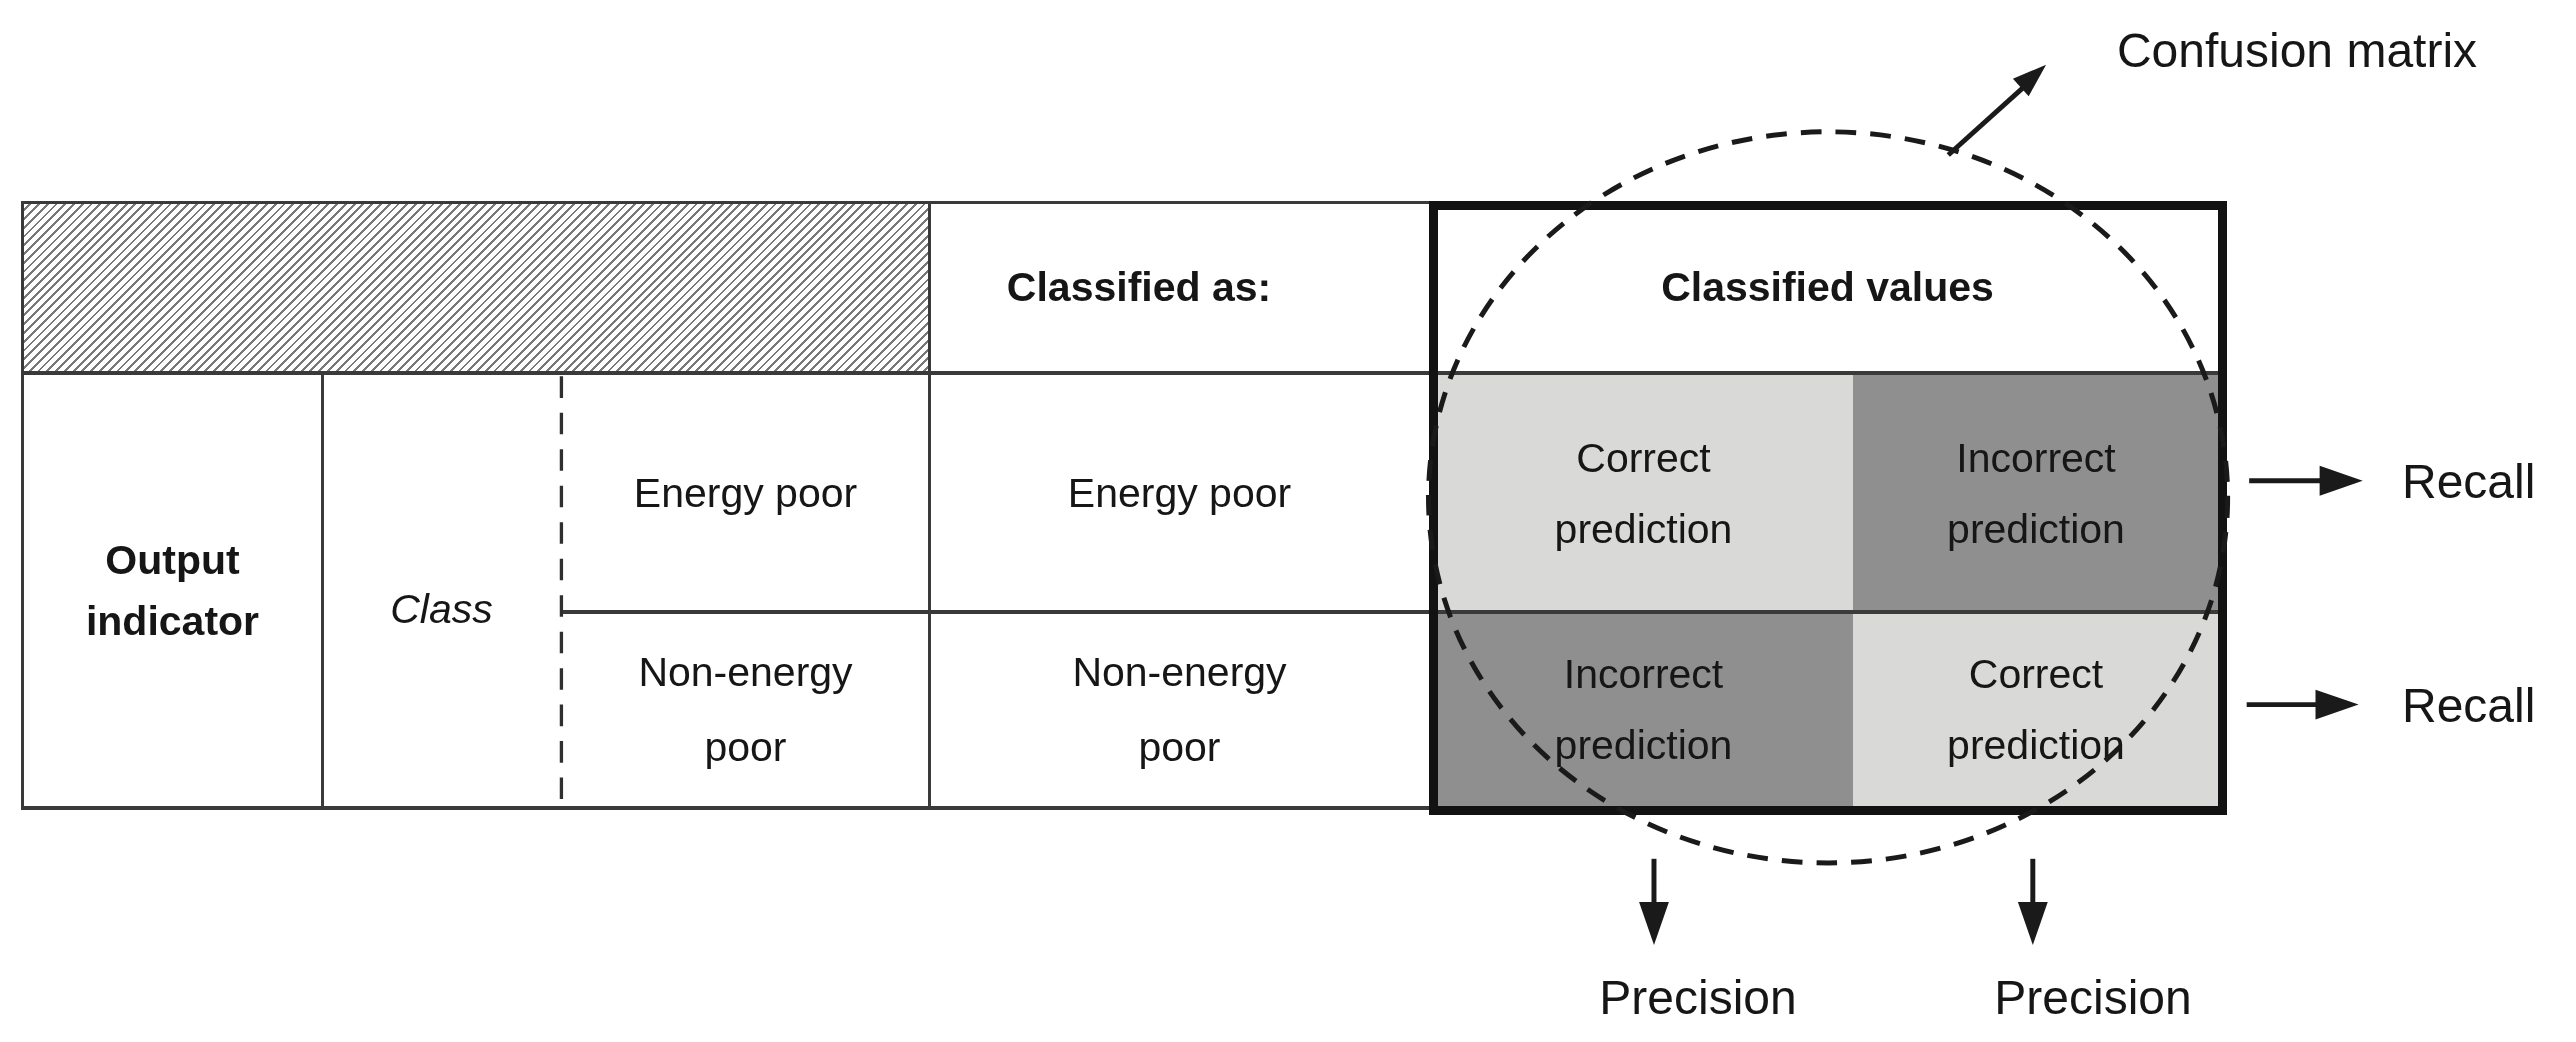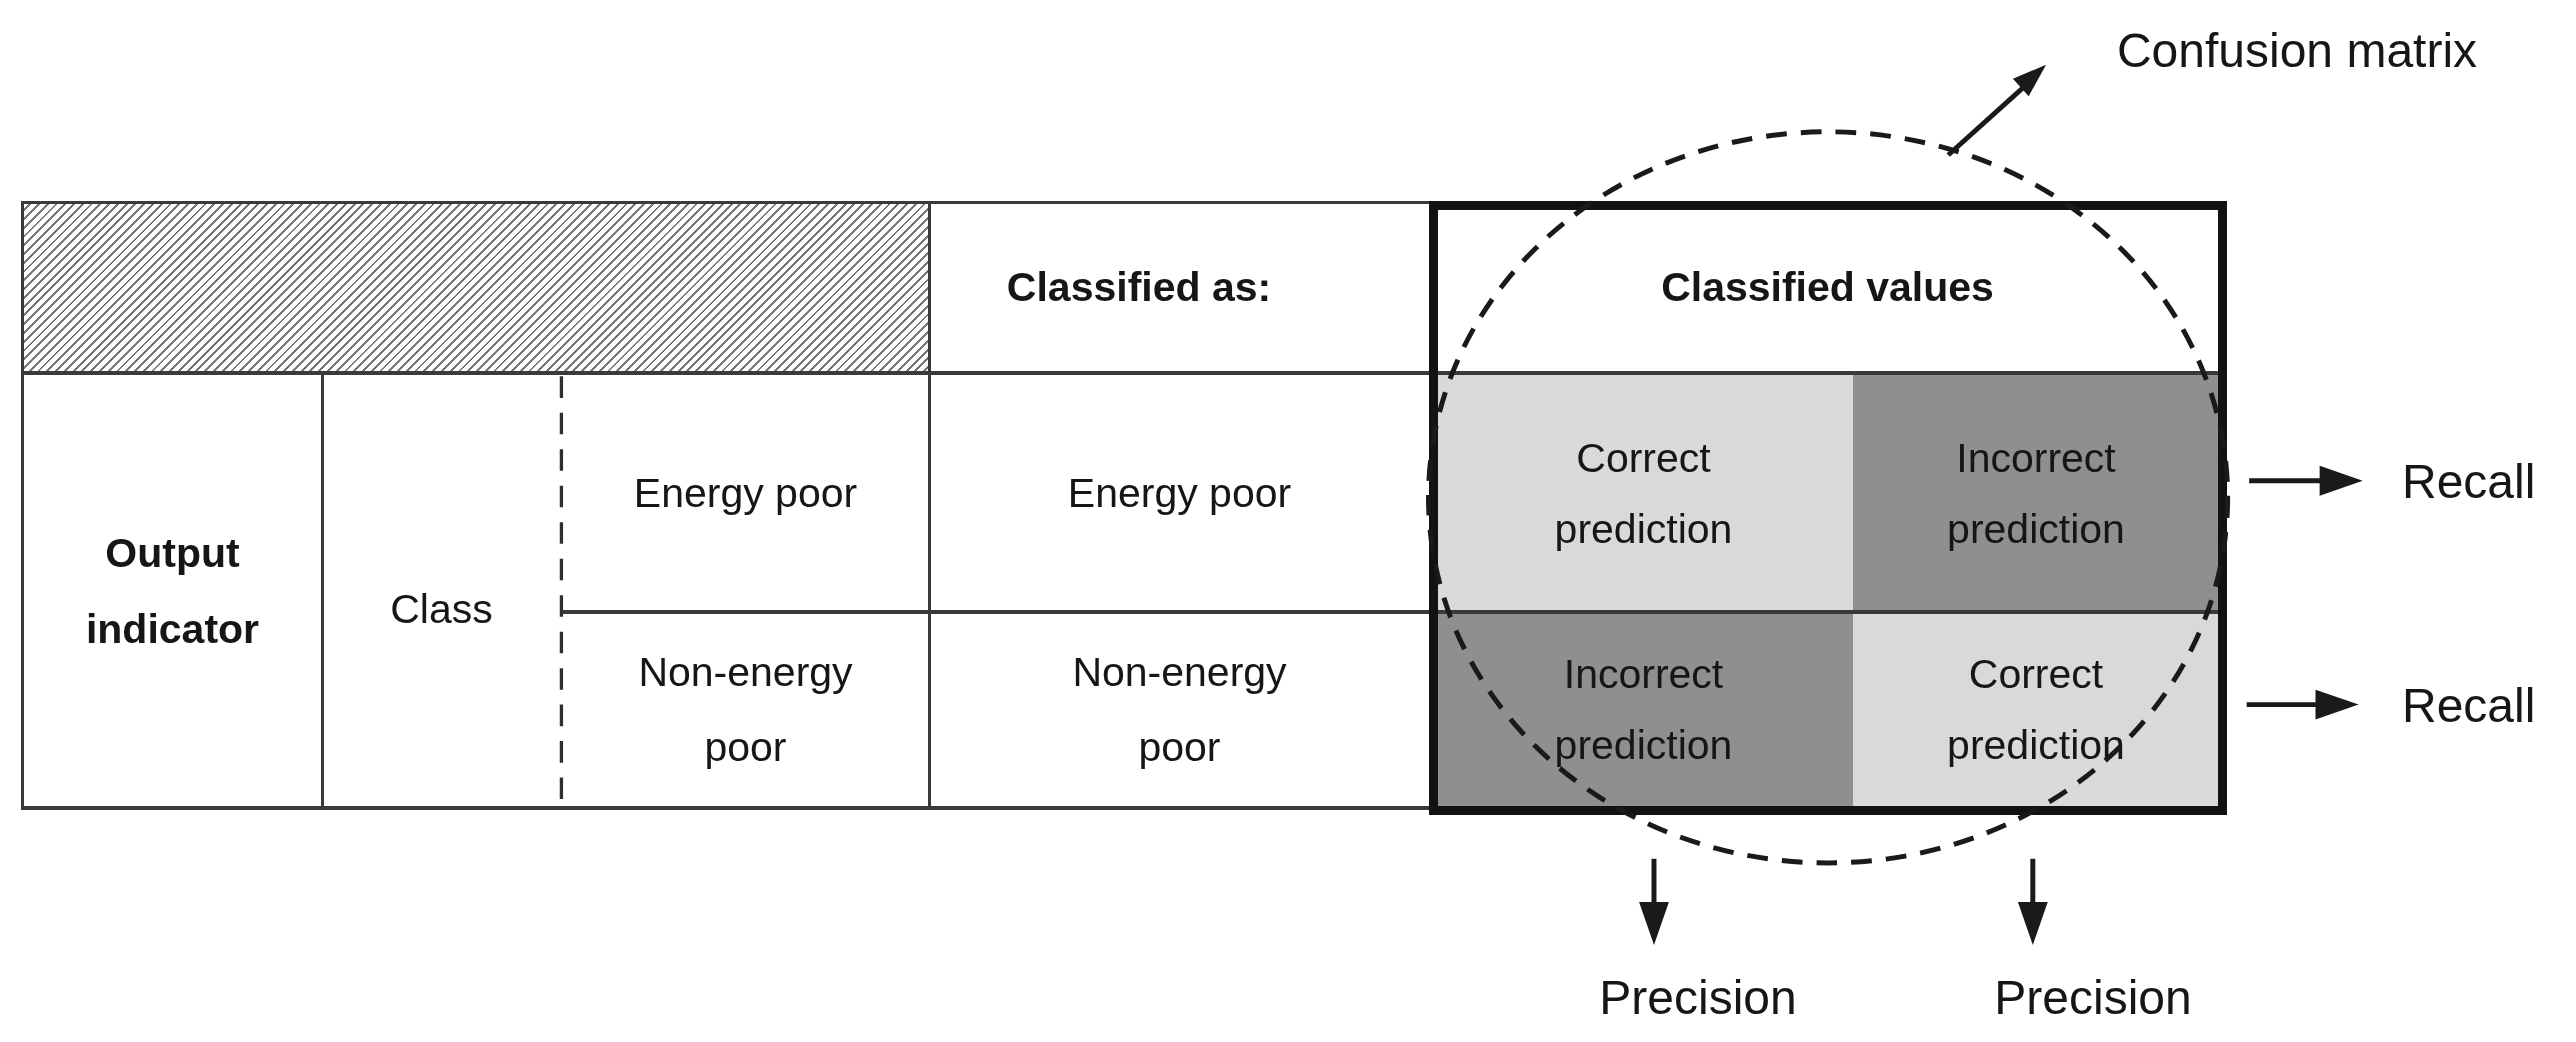--- a/index.html
+++ b/index.html
@@ -56,24 +56,24 @@
   <div class="line" style="left:21px;top:201px;width:1414px;height:3.3px;"></div>
   <div class="line" style="left:21px;top:201px;width:3.3px;height:609px;"></div>
   <div class="line" style="left:21px;top:806px;width:1414px;height:4.1px;"></div>
   <div class="line" style="left:21px;top:371px;width:2199px;height:4.1px;"></div>
   <div class="line" style="left:560px;top:610px;width:1660px;height:4.1px;"></div>
   <div class="line" style="left:321px;top:375px;width:3.3px;height:432px;"></div>
   <div class="line" style="left:928px;top:201px;width:3.3px;height:609px;"></div>
 
   <div class="thickbox" style="left:1429px;top:201px;width:798px;height:614px;"></div>
 
-  <div class="cell bold" style="left:24px;top:375px;width:297px;height:432px;line-height:76px;">Output
+  <div class="cell bold" style="left:24px;top:375px;width:297px;height:432px;line-height:61px;">Output
 indicator</div>
 
-  <div class="cell" style="left:324px;top:375px;width:235px;height:432px;padding-top:36px;box-sizing:border-box;">Class</div>
+  <div class="cell" style="left:324px;top:375px;width:235px;height:432px;padding-top:36px;box-sizing:border-box;font-style:italic;">Class</div>
 
   <div class="cell" style="left:563px;top:375px;width:365px;height:237px;">Energy poor</div>
 
   <div class="cell" style="left:563px;top:612px;width:365px;height:195px;line-height:75px;">Non-energy
 poor</div>
 
   <div class="cell bold" style="left:931px;top:203px;width:416px;height:168px;">Classified as:</div>
 
   <div class="cell" style="left:931px;top:375px;width:497px;height:237px;">Energy poor</div>
 

